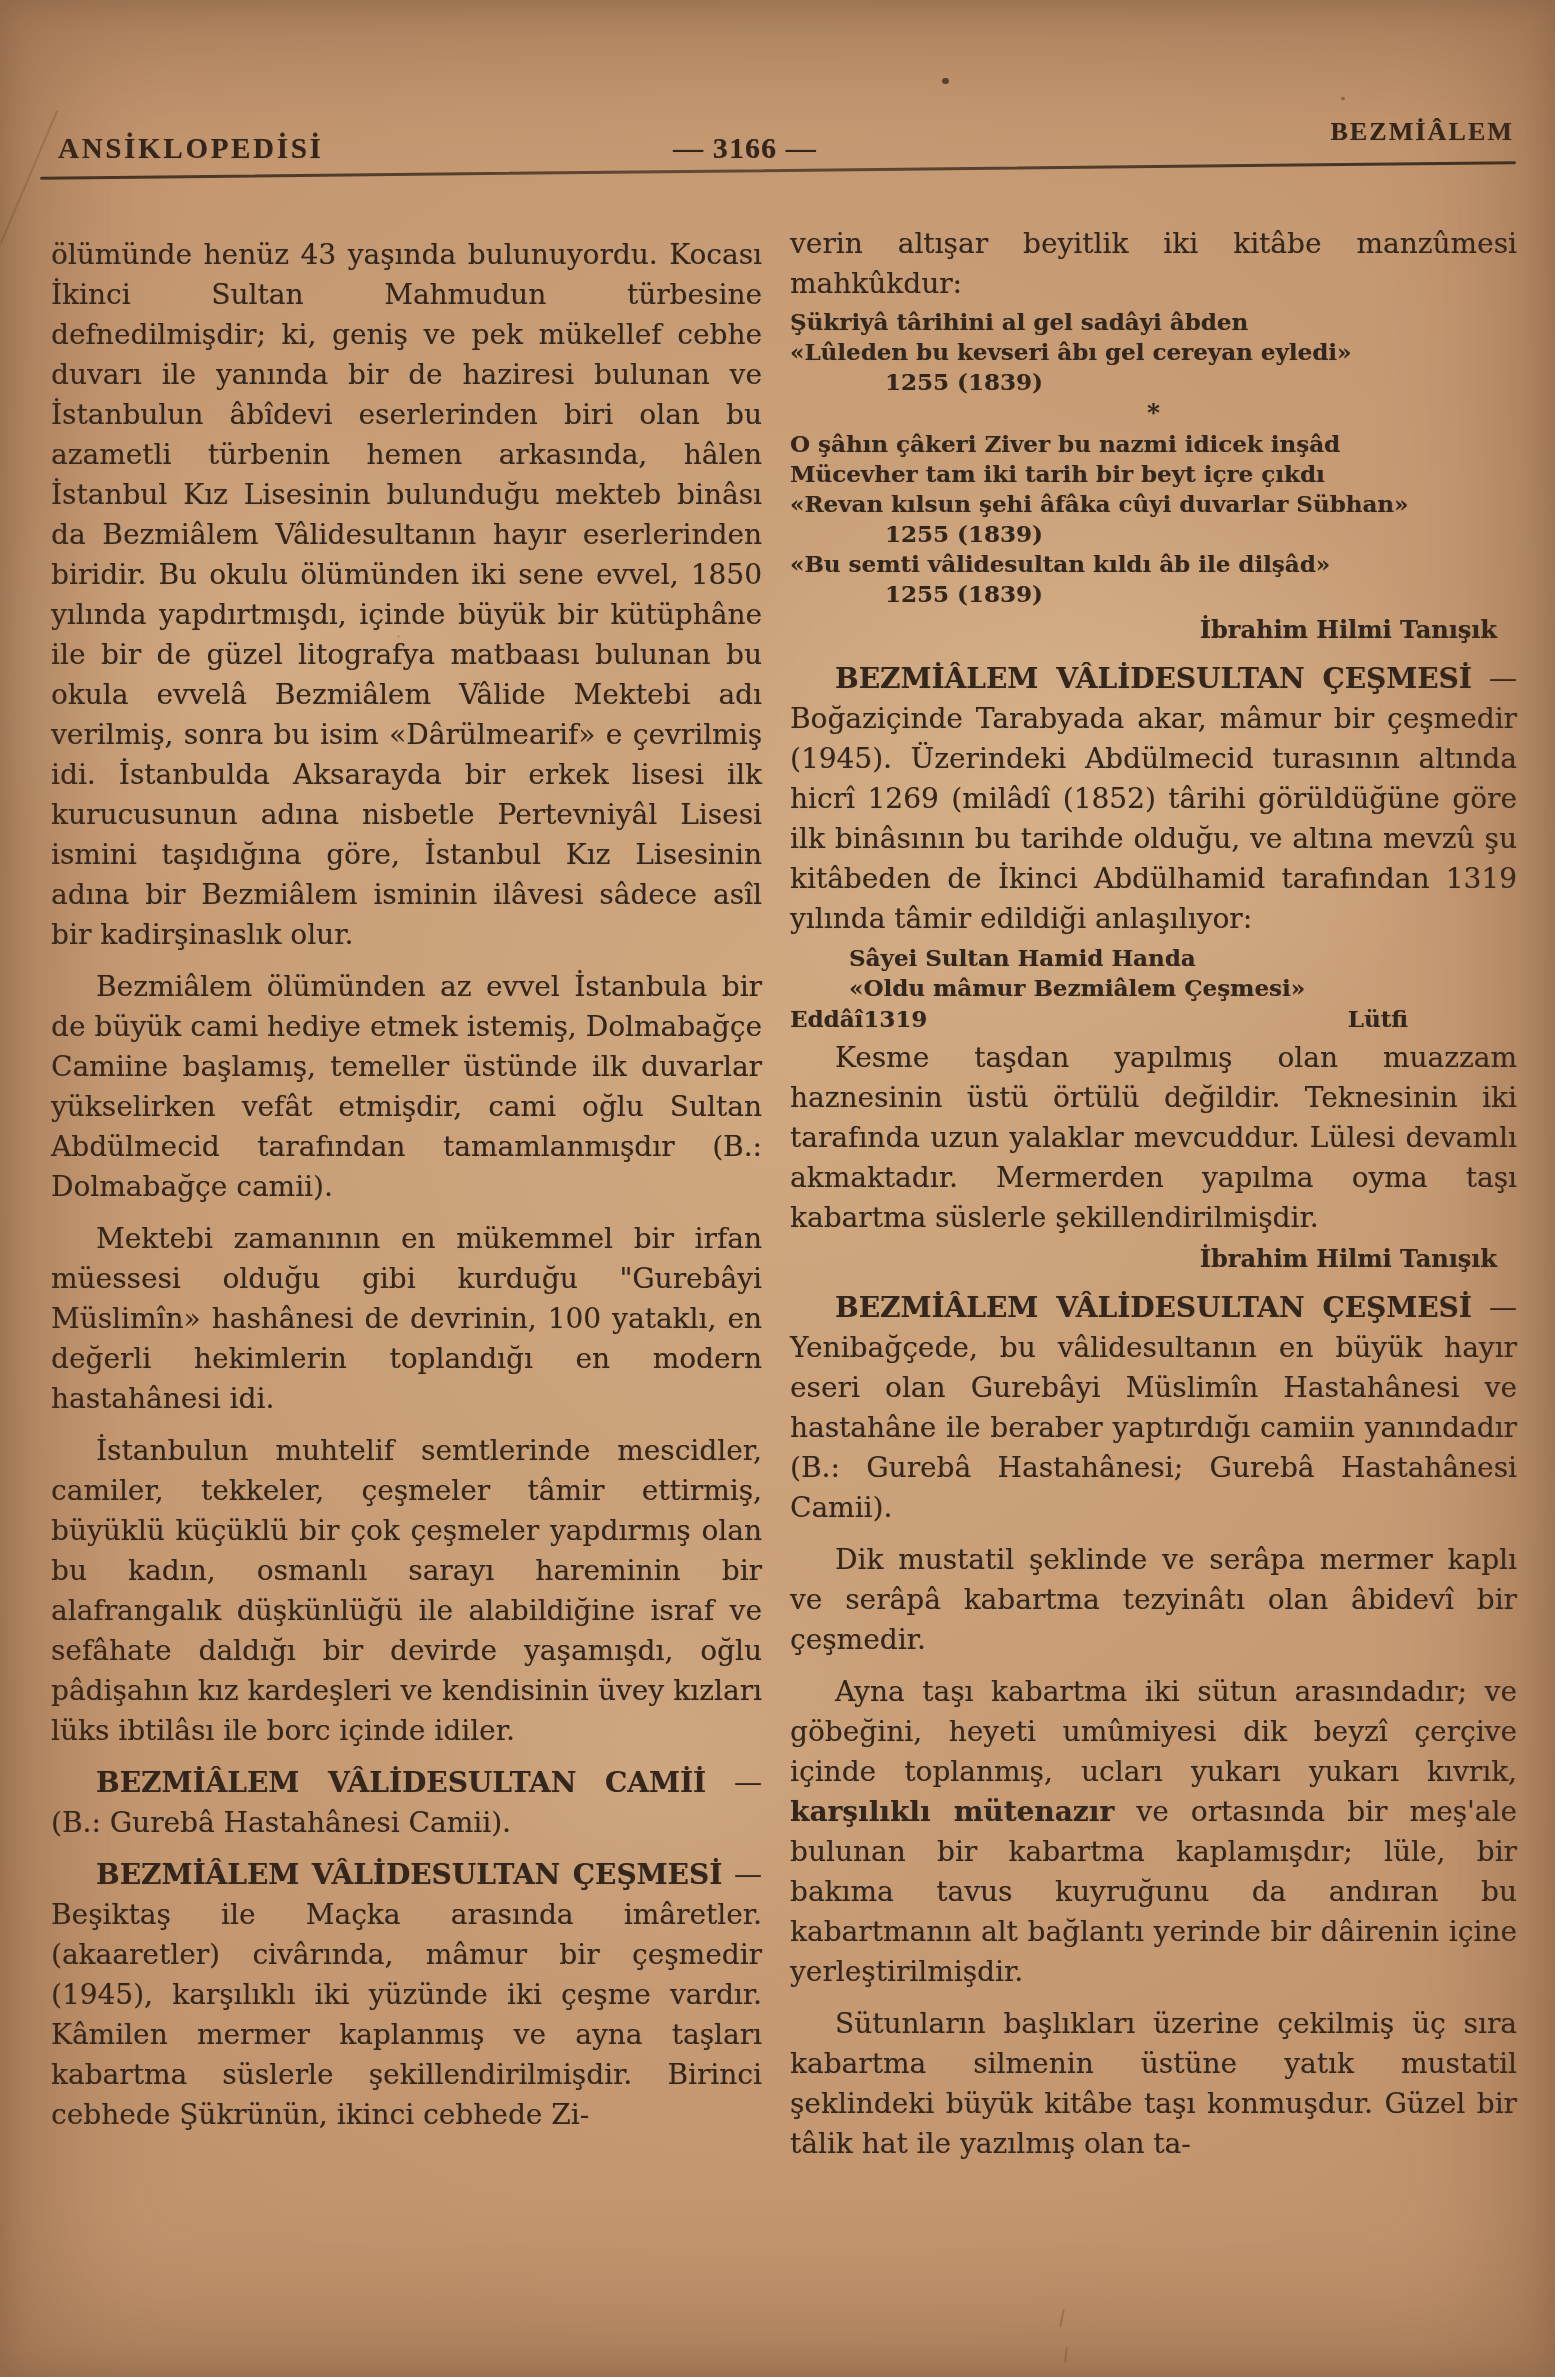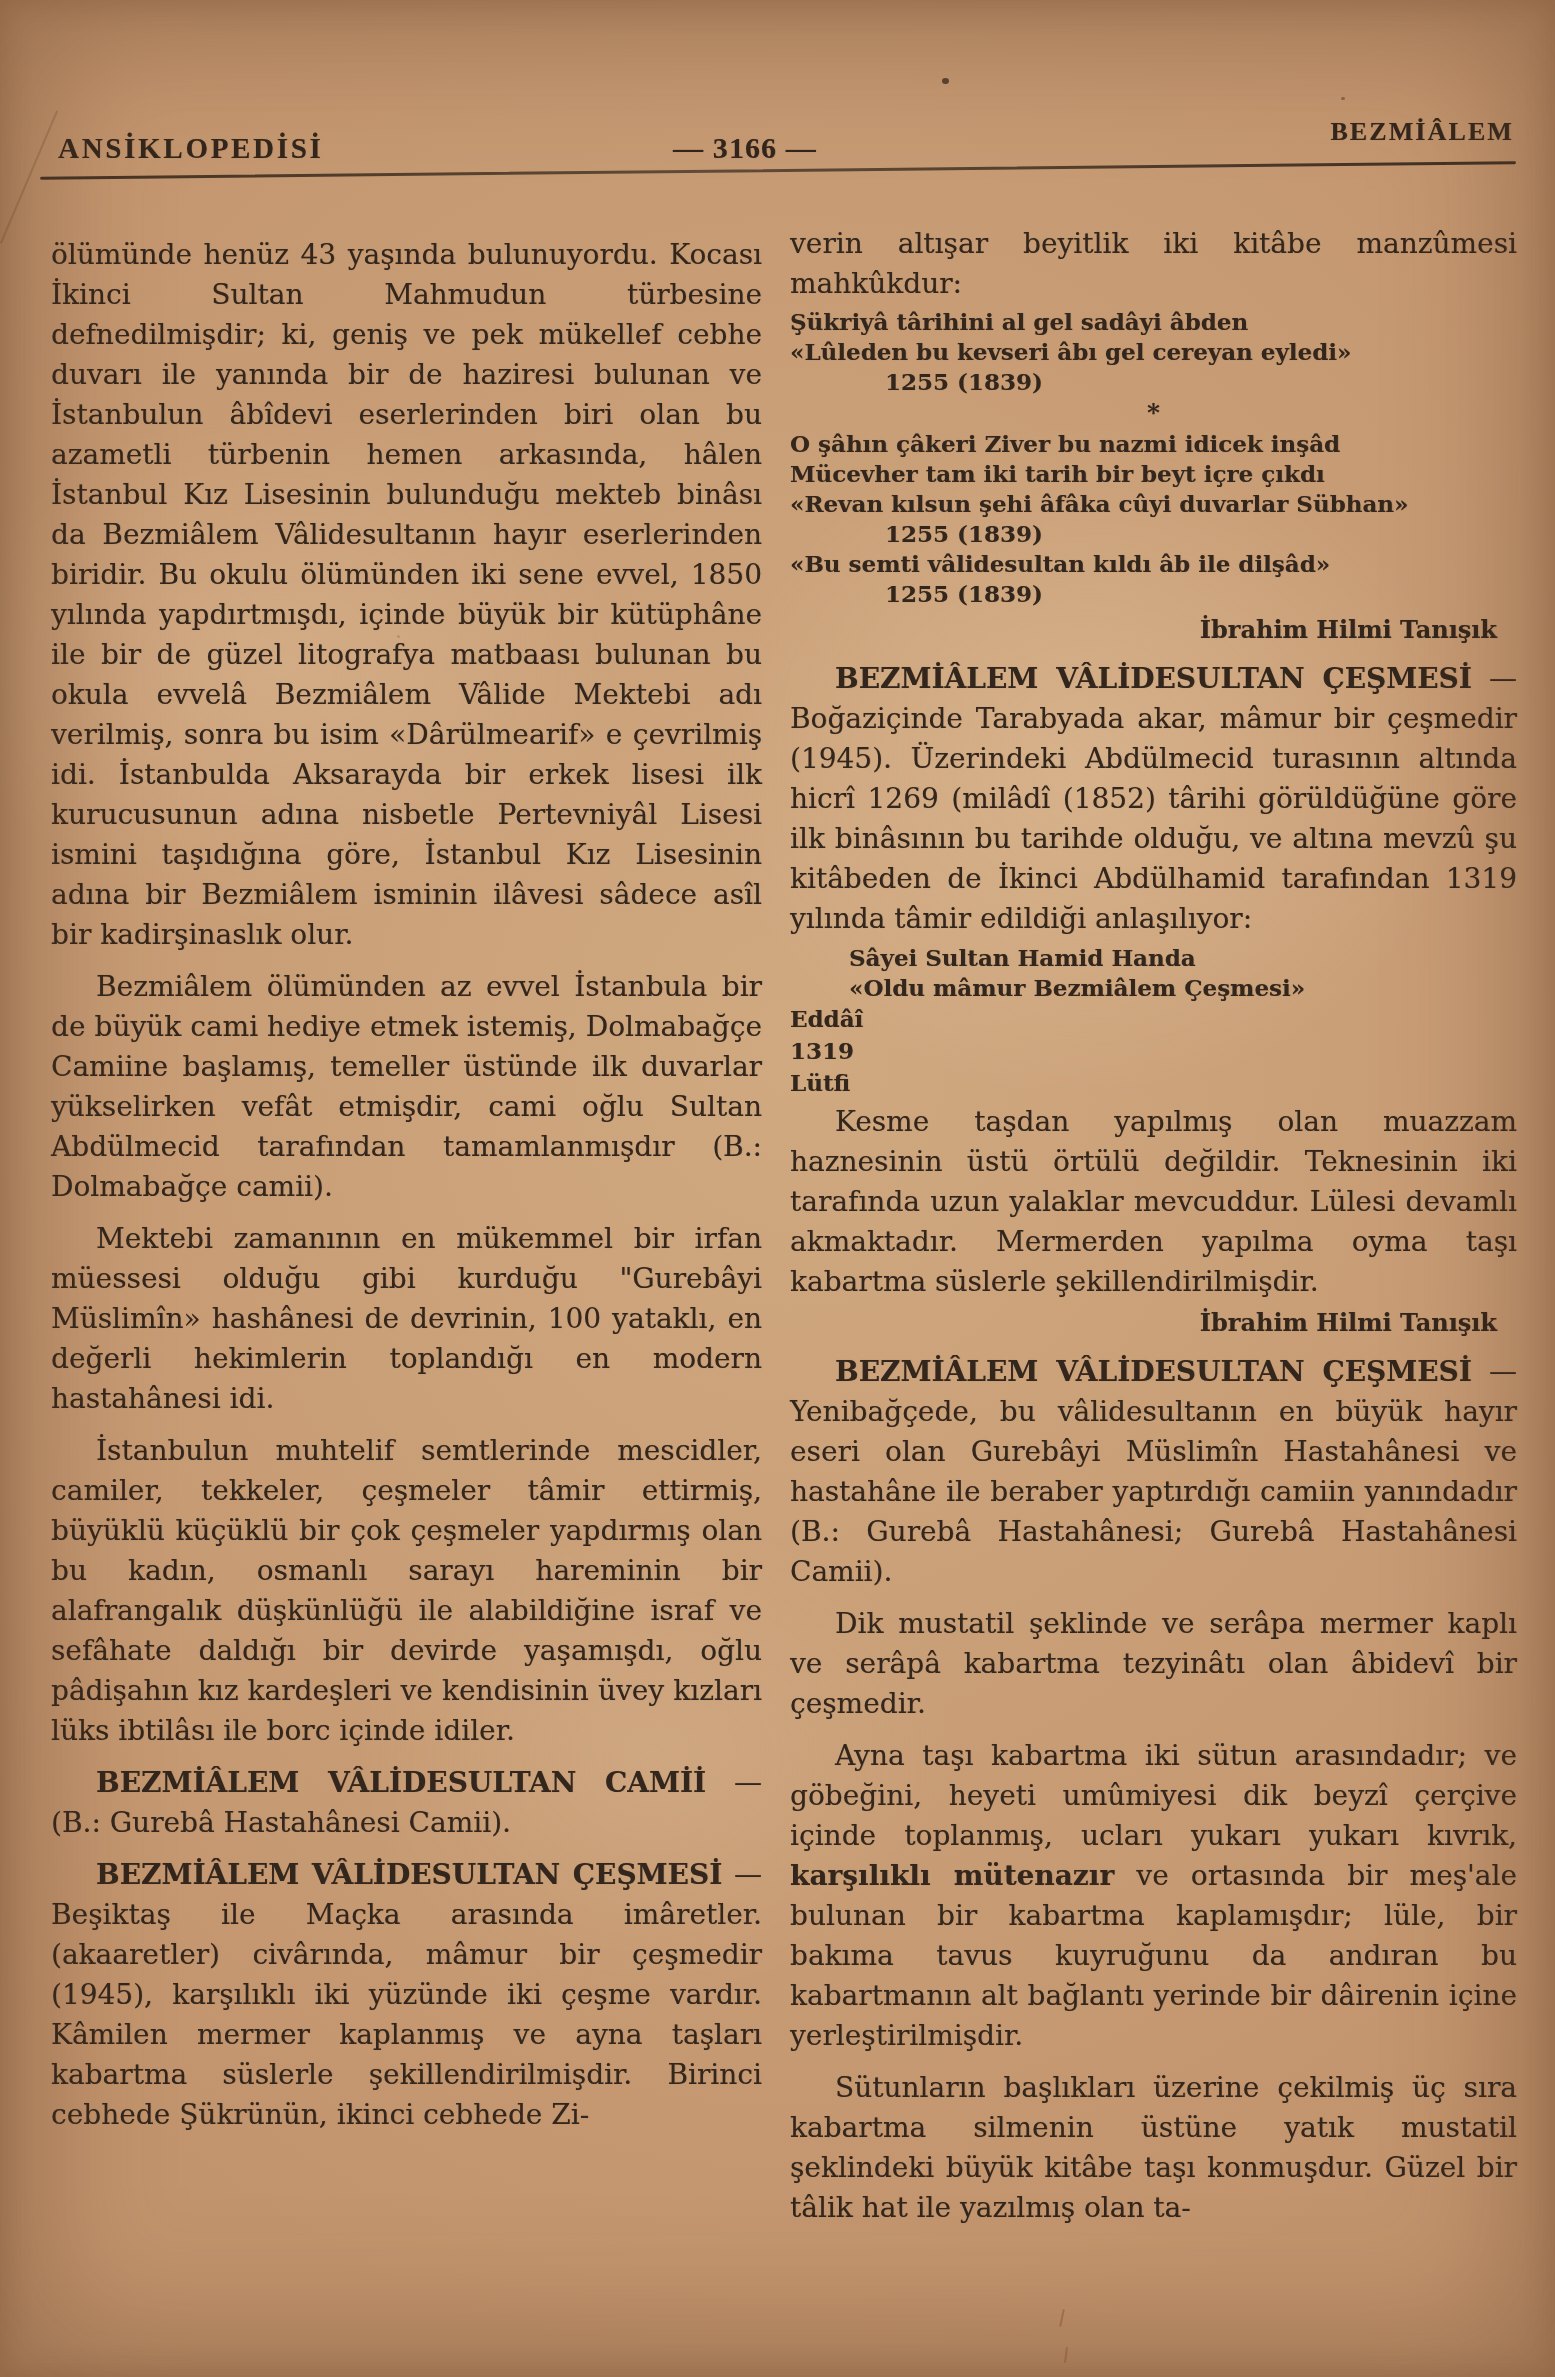--- a/index.html
+++ b/index.html
@@ -29,21 +29,21 @@
   .col-left{left:51px;top:223px;width:711px;}
   .col-right{left:790px;top:212px;width:727px;}
   p{margin:0;}
   .body{font-size:28px;line-height:40px;text-align:justify;margin-top:12px;}
   .ind{text-indent:45px;}
   .eh{font-weight:bold;}
   .poem{font-size:23px;line-height:30px;font-weight:bold;text-align:left;}
   .date{font-size:23px;line-height:30px;font-weight:bold;padding-left:95px;}
   .star{font-size:24.5px;line-height:32px;font-weight:bold;text-align:center;}
   .byline{font-size:24px;line-height:34px;font-weight:bold;text-align:right;padding-right:20px;margin:4.3px 0 5.3px;}
-  .spread{display:flex;align-items:baseline;font-size:23px;line-height:32px;font-weight:bold;flex-direction:column;}
+  .spread{display:flex;align-items:baseline;font-size:23px;line-height:32px;font-weight:bold;}
   .spread .mid{flex:1;text-align:left;}
   .spread .rgt{margin-right:109px;}
   .gap-s{margin-top:3.2px;}
   .speck{position:absolute;pointer-events:none;}
   .sp1{left:942px;top:78px;width:7px;height:6.4px;border-radius:50%;background:#463322;opacity:.85;}
   .sp2{left:1341px;top:97px;width:3.7px;height:3.2px;border-radius:50%;background:#4a3624;opacity:.5;}
   .sp3{left:1061px;top:2309px;width:2.1px;height:18px;background:#9c5a3c;transform:rotate(12deg);opacity:.55;border-radius:1.1px;}
   .sp4{left:1065px;top:2347px;width:2.1px;height:16px;background:#9c5a3c;transform:rotate(7deg);opacity:.5;border-radius:1.1px;}
   .sp5{left:28px;top:105px;width:1.6px;height:144px;background:rgba(92,62,40,.25);transform:rotate(23deg);}
   .sp6{left:397px;top:635px;width:3.2px;height:3.2px;border-radius:50%;background:#a6643f;opacity:.4;}

